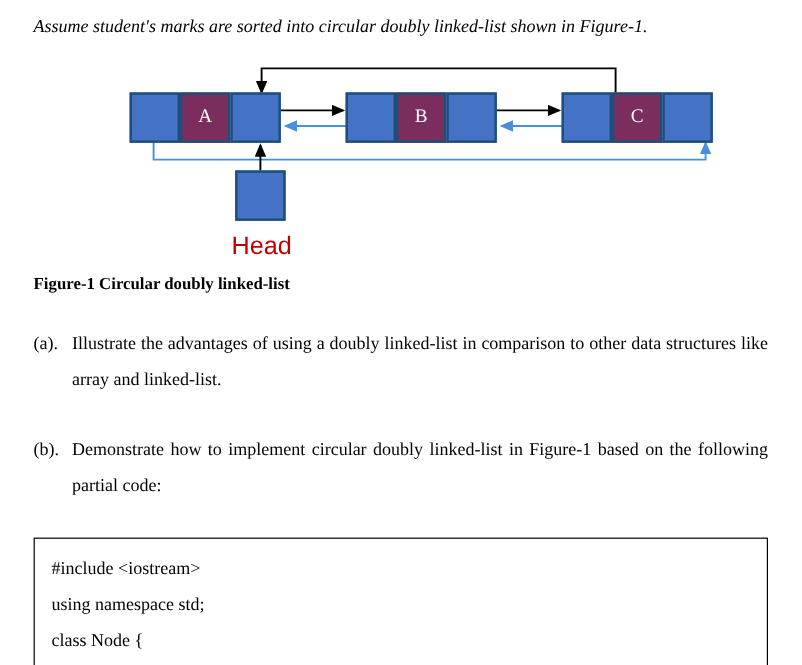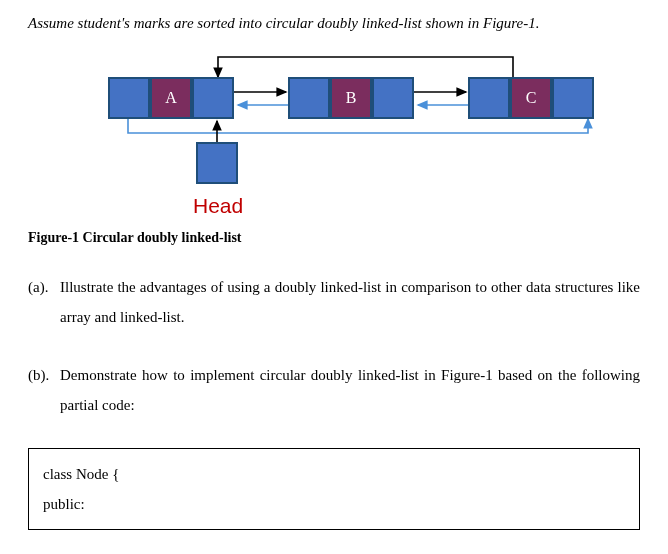--- a/index.html
+++ b/index.html
@@ -145,15 +145,17 @@
 </div>
 
 <div class="question-item">
   <div class="question-label">(b).</div>
   <div class="question-body">
     <span>Demonstrate how to implement circular doubly linked-list in Figure-1 based on the following partial code:</span>
   </div>
 </div>
 
 <div class="code-block">
+  <div>#include &lt;iostream&gt;</div>
+  <div>using namespace std;</div>
   <div>class Node {</div>
   <div>public:</div>
 </div>
 
 </body></html>

